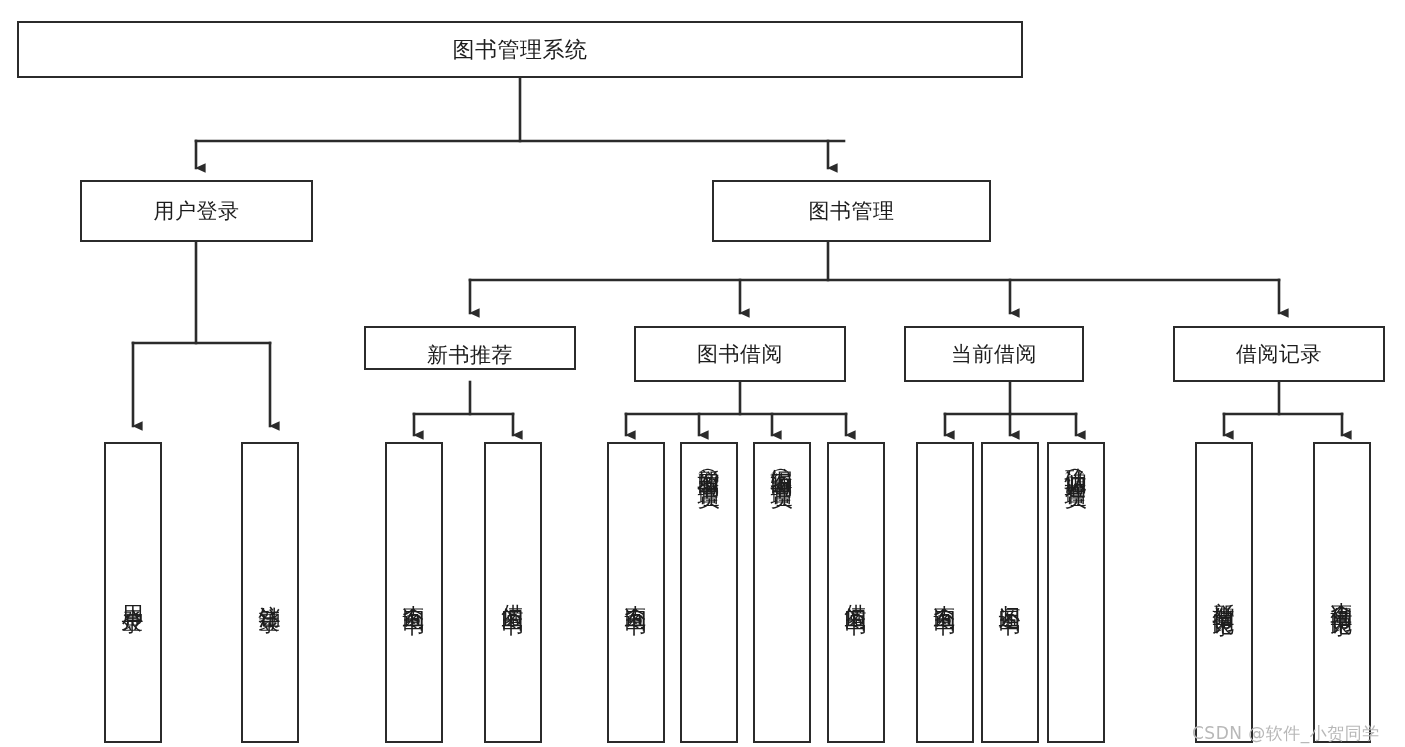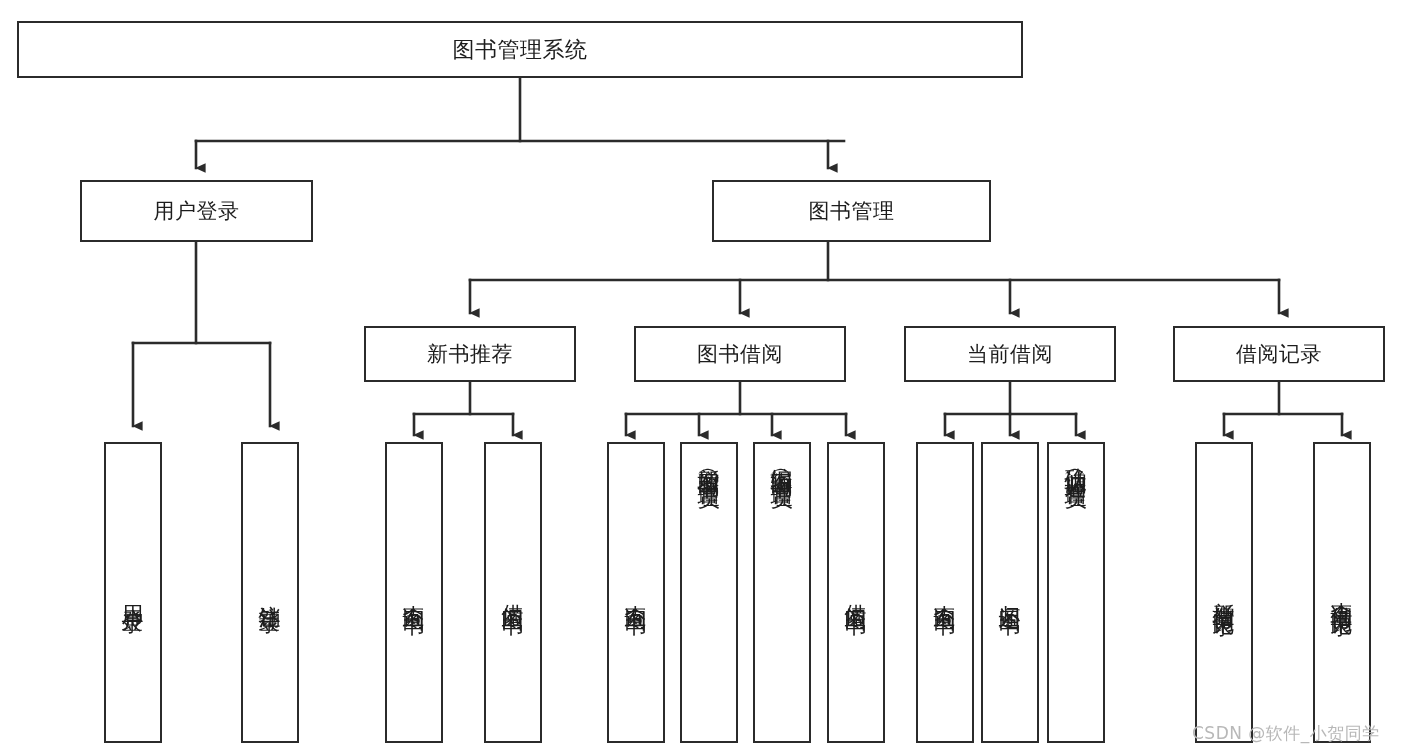--- a/index.html
+++ b/index.html
@@ -122,27 +122,27 @@
     <span class="lbl">图书管理系统</span>
   </div>
 
   <div class="node horiz" style="left:80px;top:172px;width:233px;height:62px;">
     <span class="lbl">用户登录</span>
   </div>
   <div class="node horiz" style="left:712px;top:172px;width:279px;height:62px;">
     <span class="lbl">图书管理</span>
   </div>
 
-  <div class="node horiz" style="left:364px;top:318px;width:212px;height:56px;">
+  <div class="node horiz" style="left:364px;top:318px;width:212px;height:44px;align-items:flex-end;">
     <span class="lbl">新书推荐</span>
   </div>
   <div class="node horiz" style="left:634px;top:318px;width:212px;height:56px;">
     <span class="lbl">图书借阅</span>
   </div>
-  <div class="node horiz" style="left:904px;top:318px;width:212px;height:56px;">
+  <div class="node horiz" style="left:904px;top:318px;width:180px;height:56px;">
     <span class="lbl">当前借阅</span>
   </div>
   <div class="node horiz" style="left:1173px;top:318px;width:212px;height:56px;">
     <span class="lbl">借阅记录</span>
   </div>
 
   <div class="node vert" style="left:104px;top:434px;width:58px;height:301px;">
     <span class="lbl">用户登录</span>
   </div>
   <div class="node vert" style="left:241px;top:434px;width:58px;height:301px;">

